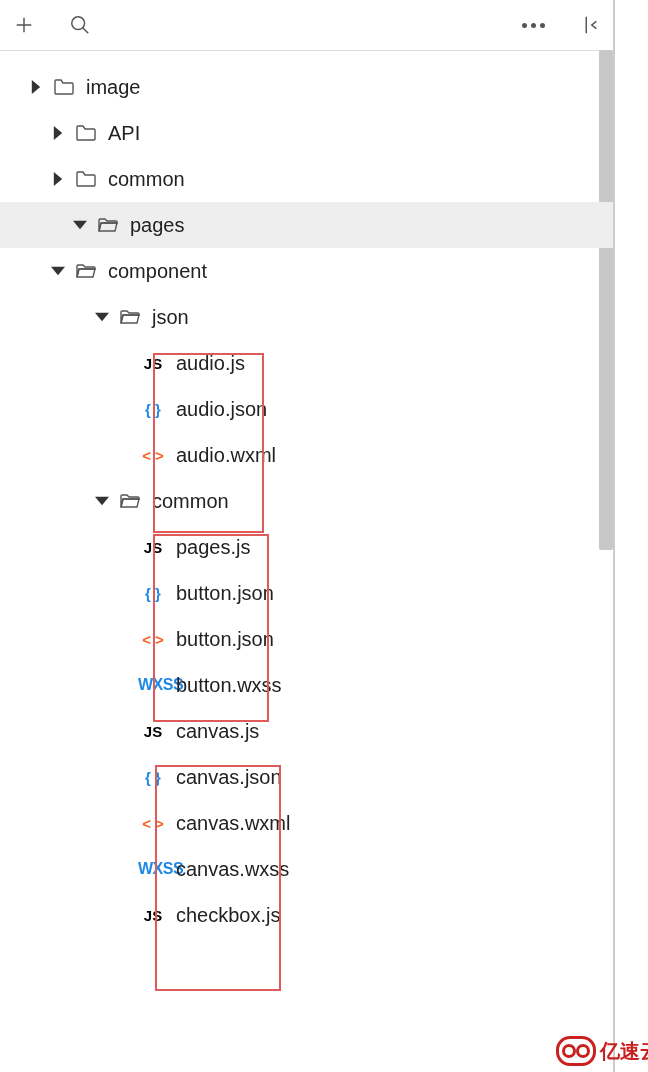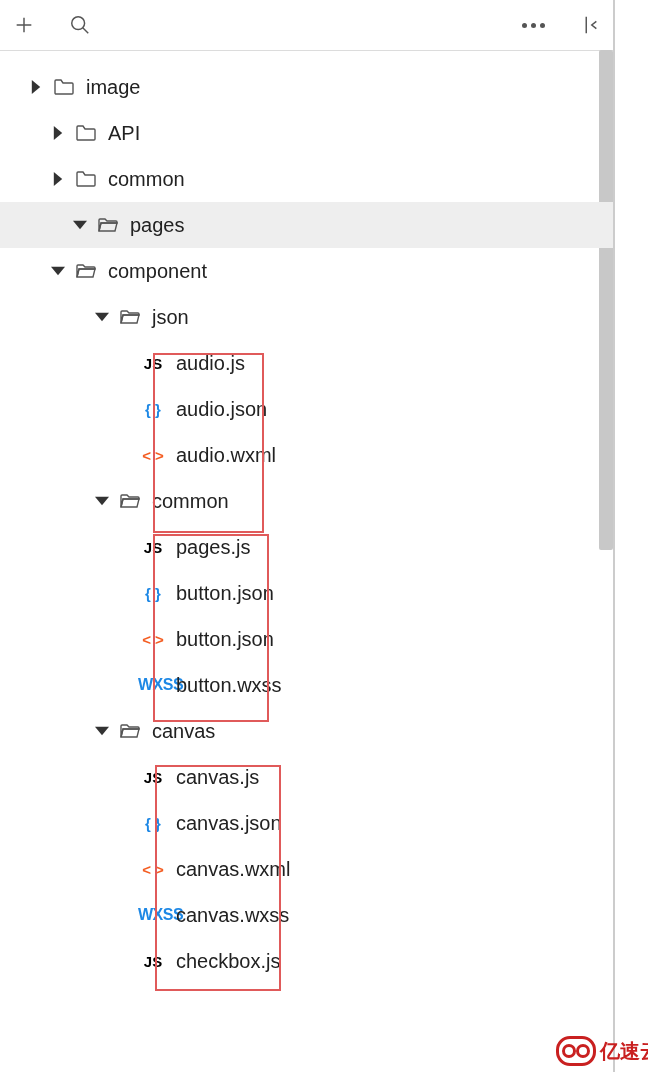--- a/index.html
+++ b/index.html
@@ -210,35 +210,20 @@
             <span class="file-icon wxml">&lt; &gt;</span>
             <span class="label">button.json</span>
           </div>
           <div class="row">
             <span class="indent" style="width: 116px;"></span>
             <span class="arrow-spacer"></span>
             <span class="file-icon wxss">WXSS</span>
             <span class="label">button.wxss</span>
           </div>
           <div class="row">
-            <span class="indent" style="width: 94px;"></span>
-            <span class="arrow">
-              <svg viewBox="0 0 10 10">
-                <path d="M0 2l5 6 5-6z"></path>
-              </svg>
-            </span>
-            <span class="ficon">
-              <svg viewBox="0 0 24 24">
-                <path d="M3 7a1 1 0 0 1 1-1h5l2 2h9a1 1 0 0 1 1 1v1H5l-2 8V7z"></path>
-                <path d="M5 10h16l-2 8H3l2-8z"></path>
-              </svg>
-            </span>
-            <span class="label">canvas</span>
-          </div>
-          <div class="row">
             <span class="indent" style="width: 116px;"></span>
             <span class="arrow-spacer"></span>
             <span class="file-icon js">JS</span>
             <span class="label">canvas.js</span>
           </div>
           <div class="row">
             <span class="indent" style="width: 116px;"></span>
             <span class="arrow-spacer"></span>
             <span class="file-icon json">{ }</span>
             <span class="label">canvas.json</span>

